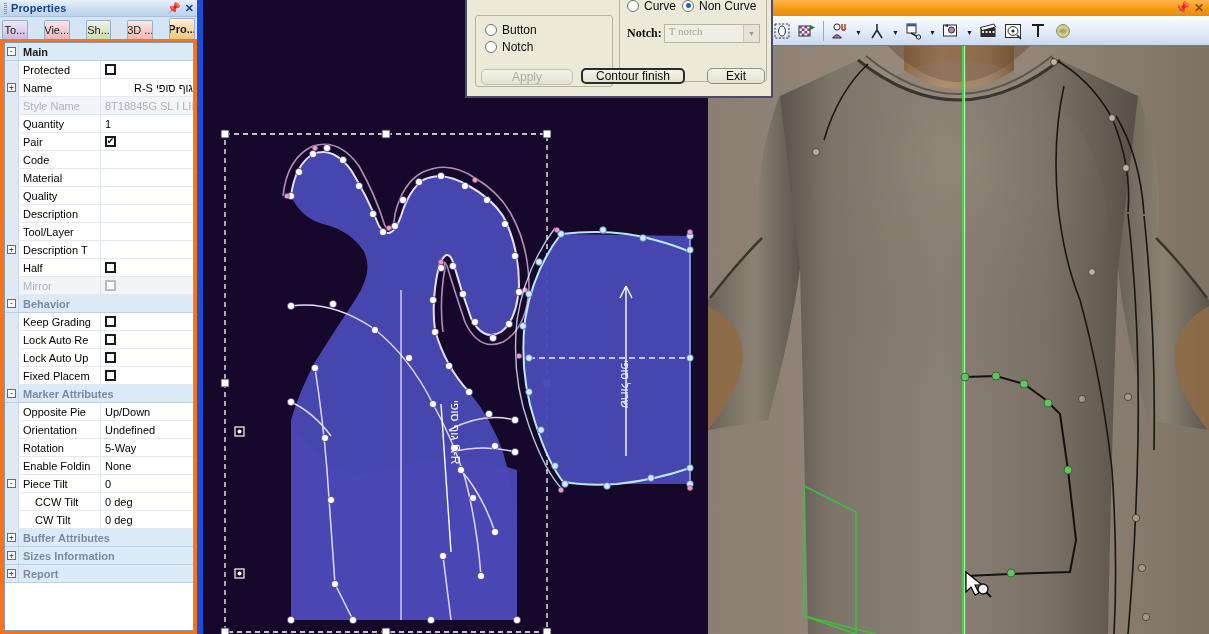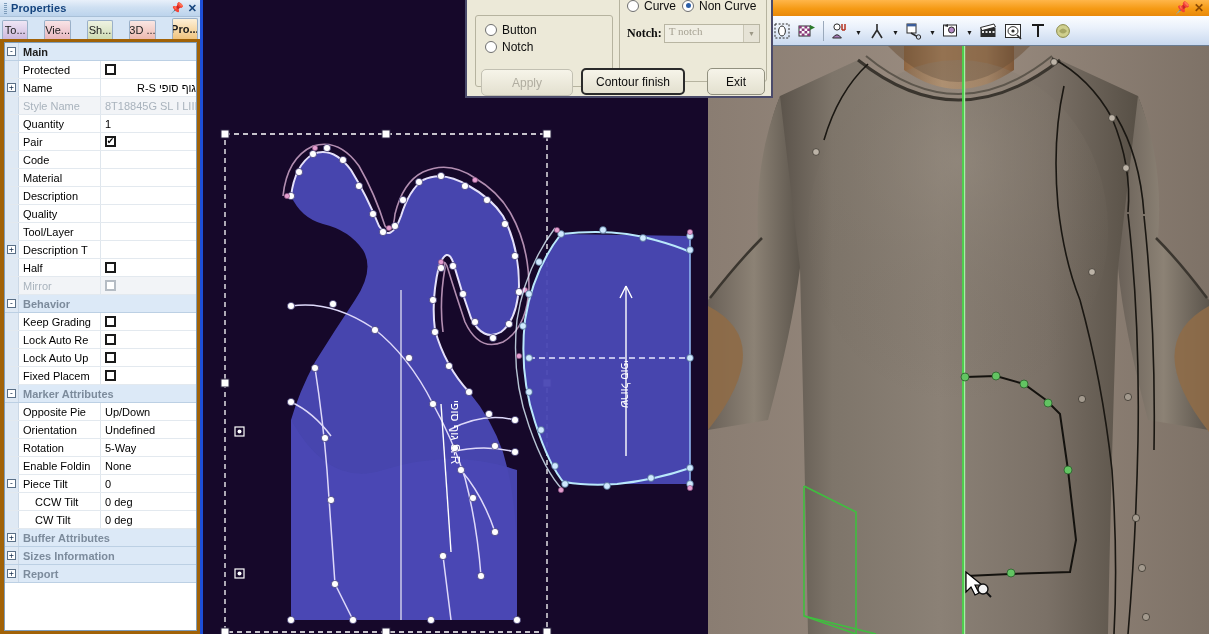--- a/index.html
+++ b/index.html
@@ -8,22 +8,22 @@
     width: 1209px; height: 634px;
     overflow: hidden;
     background: #000;
     font-family: "Liberation Sans", sans-serif;
   }
   #root { position: relative; width: 1209px; height: 634px; }
 
   
   #props-panel {
     position: absolute; left: 0; top: 0; width: 203px; height: 634px;
-    background: #a16207;
-    border-right: 3px solid #1d4ed8;
+    background: #f97316;
+    border-right: 6px solid #1d4ed8;
     display: flex; flex-direction: column;
   }
   #props-titlebar {
     height: 17px; flex: 0 0 17px;
     background: linear-gradient(to bottom, #e8f0fa 0%, #cfe0f2 45%, #bcd3ec 100%);
     display: flex; align-items: center;
     padding: 0 3px 0 4px;
     border-bottom: 1px solid #a9c0d8;
   }
   #props-grip {
@@ -213,21 +213,21 @@
     display: flex; font-size: 11px; color: #a6a293;
     padding-left: 4px;
   }
   .combo .cbtn {
     margin-left: auto; width: 16px; height: 17px;
     background: #e6e3d6; border-left: 1px solid #c9c6b5;
     display: flex; align-items: center; justify-content: center;
     font-size: 7px; color: #9c9886;
   }
   .dbtn {
-    position: absolute; height: 27px;
+    position: absolute; height: 16px;
     border: 1px solid #91907f; border-radius: 5px;
     background: linear-gradient(to bottom,#f6f4e9,#e3e0cf);
     font-size: 12px; color: #0d0d0d;
     display: flex; align-items: center; justify-content: center;
     cursor: pointer;
   }
   .dbtn.disabled { color: #b0ada0; border-color: #c2c0b2; }
   .dbtn.default { border: 2px solid #2b2b2b; }
 </style>
 </head>
@@ -689,26 +689,26 @@
               <div class="glabel">Code</div>
               <div class="gval"></div>
             </div>
             <div class="grow">
               <div class="gutter"></div>
               <div class="glabel">Material</div>
               <div class="gval"></div>
             </div>
             <div class="grow">
               <div class="gutter"></div>
+              <div class="glabel">Quality</div>
+              <div class="gval"></div>
+            </div>
+            <div class="grow">
+              <div class="gutter"></div>
               <div class="glabel">Description</div>
-              <div class="gval"></div>
-            </div>
-            <div class="grow">
-              <div class="gutter"></div>
-              <div class="glabel">Quality</div>
               <div class="gval"></div>
             </div>
             <div class="grow">
               <div class="gutter"></div>
               <div class="glabel">Tool/Layer</div>
               <div class="gval"></div>
             </div>
             <div class="grow">
               <div class="gutter">
                 <div class="expander">+</div>

